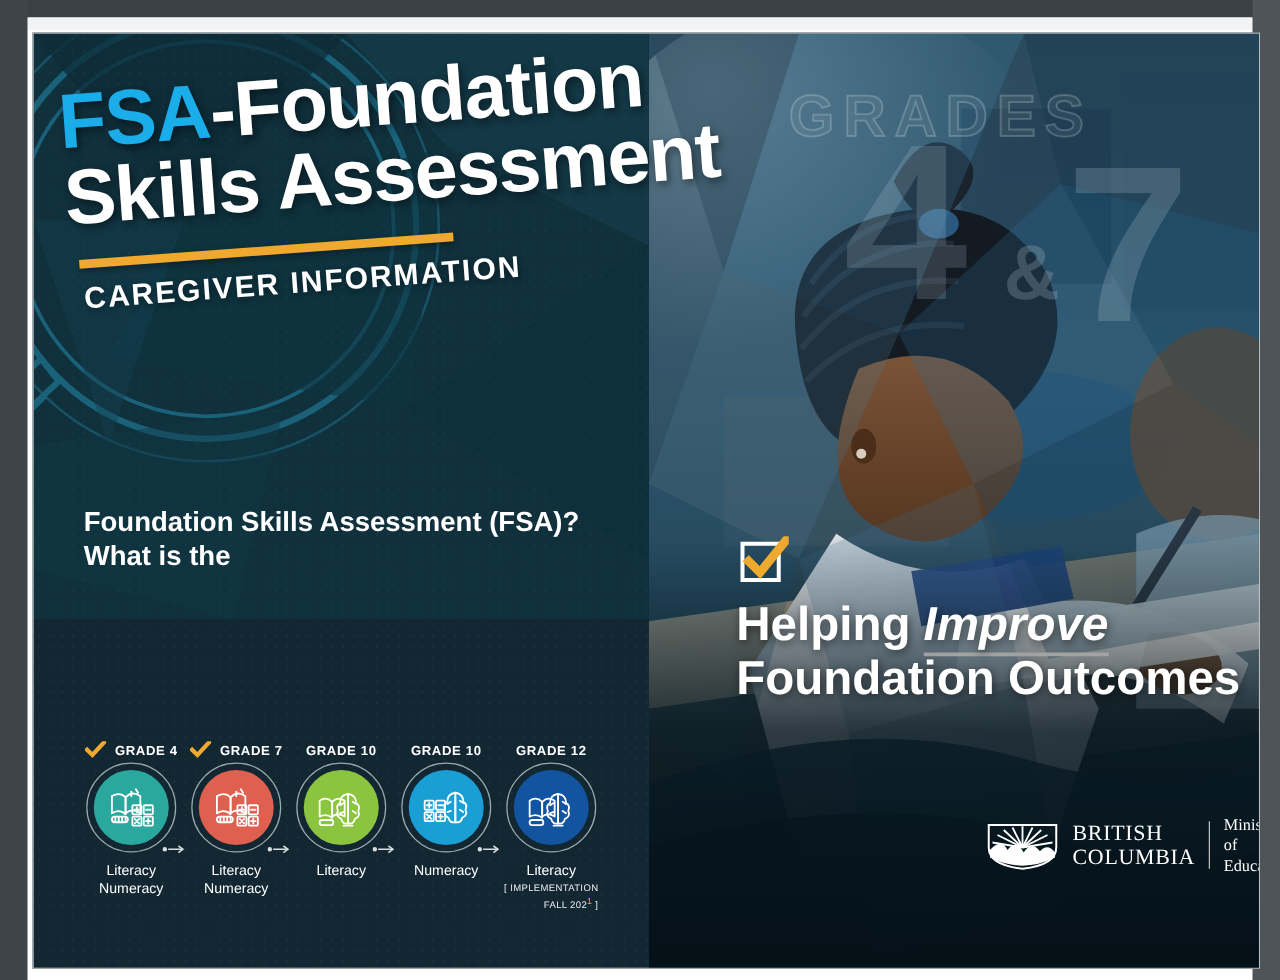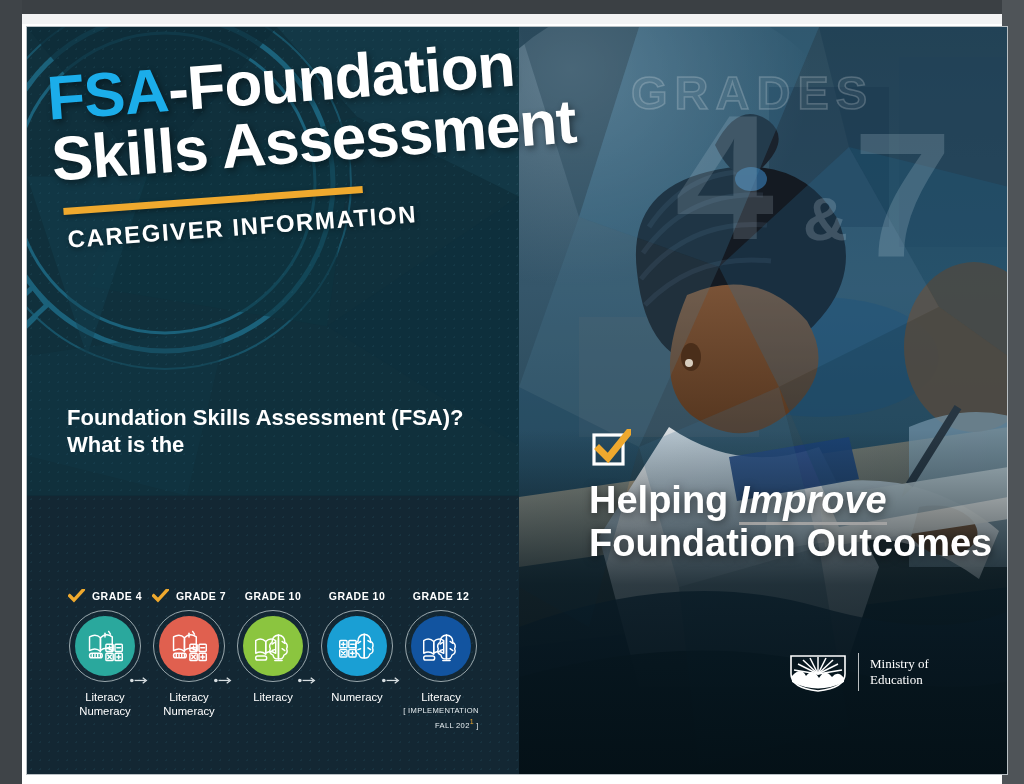--- a/index.html
+++ b/index.html
@@ -138,21 +138,21 @@
     position: absolute; left: 36px; top: 558px;
     width: 450px; height: 170px;
     display: flex; align-items: flex-start;
   }
   .grade-item {
     position: relative;
     width: 84px;
     display: flex; flex-direction: column; align-items: center;
   }
   .grade-head {
-    height: 22px; display: flex; align-items: center; justify-content: center;
+    height: 22px; display: flex; align-items: flex-end; justify-content: center;
     gap: 7px; white-space: nowrap;
   }
   .grade-check { width: 17px; height: 14px; flex: none; }
   .grade-label {
     font-size: 10.5px; font-weight: 700; color: #ffffff; letter-spacing: .5px;
   }
   .circle-wrap { position: relative; width: 72px; height: 72px; margin-top: 3px; }
   .circle-ring {
     position: absolute; inset: 0;
     border-radius: 50%;
@@ -379,20 +379,24 @@
               <path d="M29 22 L14 8"></path>
             <path d="M29 22 L9 12"></path>
               <path d="M29 22 L5 18"></path>
             <path d="M29 22 L37 6"></path>
               <path d="M29 22 L44 8"></path>
             <path d="M29 22 L49 12"></path>
               <path d="M29 22 L53 18"></path>
           </g>
           <path d="M3 24 q9 -10 14 0 q7 -9 13 2 q6 -10 13 -1 q6 -7 12 1 l0 4 q-26 13 -52 0 z" fill="#ffffff"></path>
         </svg>
+        <div id="bc-words">
+          <div>BRITISH</div>
+          <div>COLUMBIA</div>
+        </div>
         <div id="bc-divider"></div>
         <div id="bc-ministry">
           <div>Ministry of</div>
           <div>Education</div>
         </div>
       </div>
     </div>
 
     <div id="title-block">
       <div class="title-line"><span id="title-fsa">FSA</span><span>-Foundation</span></div>

